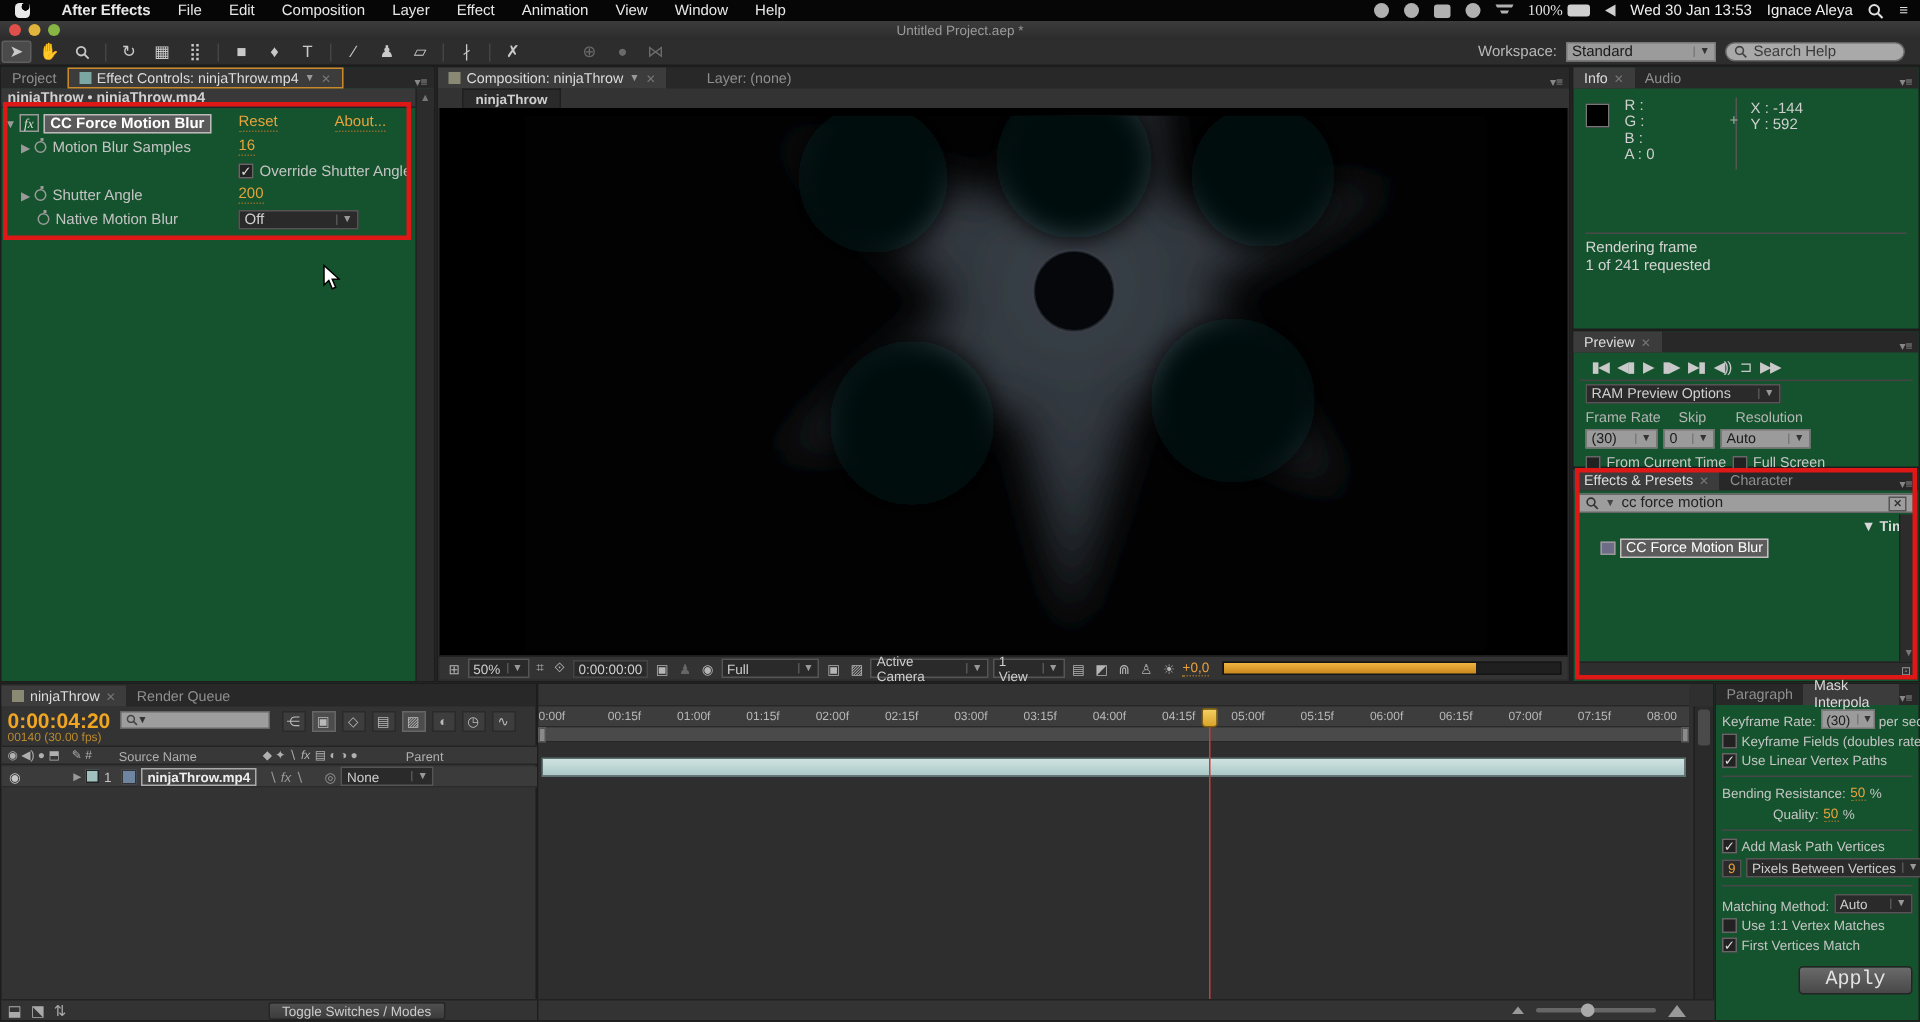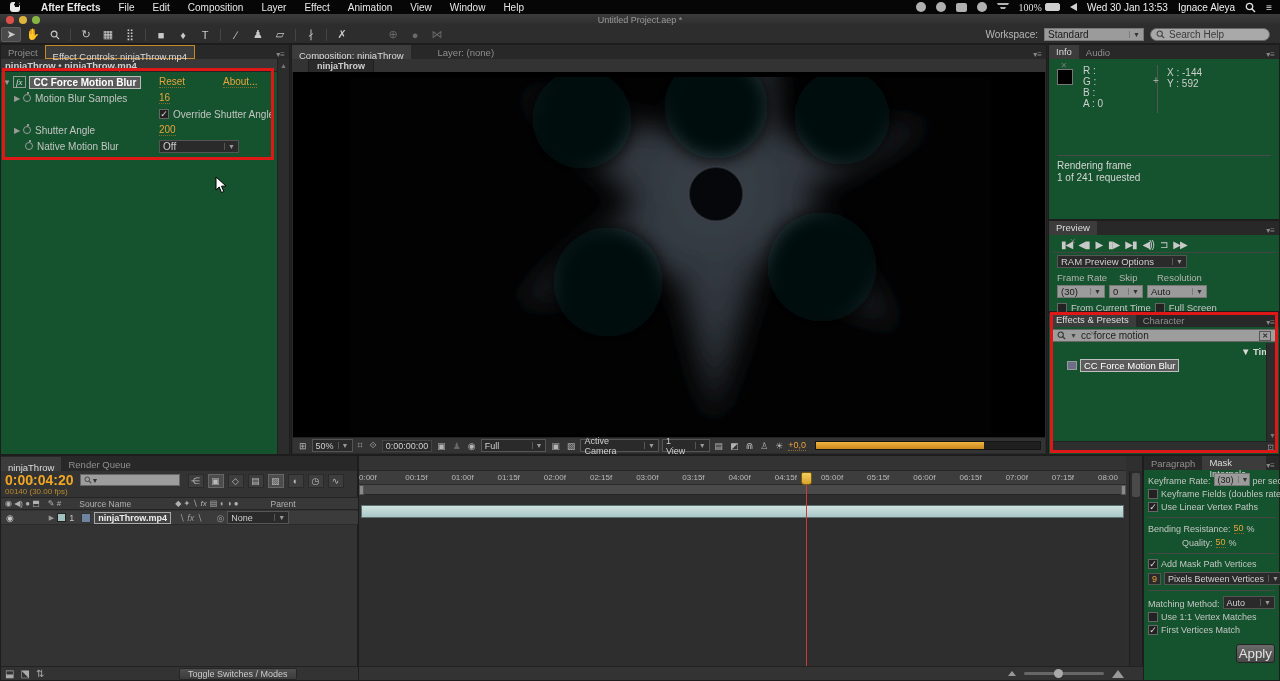--- a/index.html
+++ b/index.html
@@ -49,21 +49,21 @@
   .dd .arr { color:#999; font-size:7px; border-left:1px solid #555; padding-left:3px; }
   .dd.lite { background:#9b9b9b; color:#1a1a1a; border-color:#777; }
   .dd.lite .arr { color:#333; border-left-color:#7a7a7a; }
   .searchbox { background:#a9a9a9; border:1px solid #666; border-radius:7px; height:13px; width:120px;
     display:flex; align-items:center; padding:0 5px; gap:4px; color:#3a3a3a; }
 
   
   .panel { position:absolute; background:#14532d; border:1px solid #1d1d1d; }
   .tabbar { height:14px; background:#282828; display:flex; align-items:flex-end; font-size:9.5px; }
   .tab { padding:1px 7px; color:#8f8f8f; display:flex; align-items:center; gap:4px; height:14px; }
-  .tab.active { background:#3c3c3c; color:#dcdcdc;flex-direction:column; }
+  .tab.active { background:#3c3c3c; color:#dcdcdc; }
   .tab .x { color:#777; font-size:8px; }
   .pmenu { margin-left:auto; color:#888; font-size:8px; padding-right:4px; }
   .chk { width:10px; height:10px; background:#222; border:1px solid #666; display:inline-flex;
     align-items:center; justify-content:center; color:#ddd; font-size:9px; flex:none; }
   .chk.off { color:transparent; }
   .ovalu { color:#e8a33d; border-bottom:1px dotted #8a6a2a; }
 
   
   .ec-panel { left:0; top:44px; width:290px; height:411px; }
   .ec-bread { height:13px; background:#383838; border-bottom:1px solid #242424; color:#d0d0d0;
@@ -169,21 +169,21 @@
   .nav-knob { position:absolute; left:30px; top:-3px; width:9px; height:9px; border-radius:50%; background:#aaa; }
 
   
   .mask-panel { left:1143px; top:455px; width:137px; height:226px; font-size:9px; }
   .mk-body { padding:3px 4px; display:flex; flex-direction:column; gap:3px; }
   .mk-row { display:flex; align-items:flex-end; gap:3px; flex-wrap:nowrap; white-space:nowrap; }
   .mk-lbl { color:#c5c5c5; }
   .mk-div { height:1px; background:#474747; margin:2px 0; }
   .numbox { background:#2a2a2a; border:1px solid #555; padding:0 3px; }
   .apply-btn { align-self:flex-end; background:linear-gradient(#6a6a6a,#484848); border:1px solid #242424;
-    border-radius:3px; color:#e2e2e2; padding:1px 2px; margin-top:6px; }
+    border-radius:3px; color:#e2e2e2; padding:1px 17px; margin-top:6px;font-family:Liberation Mono, monospace; }
 
   .cursor { position:absolute; left:215px; top:176px; z-index:60; }
 </style>
 </head>
 <body>
 
 <div class="screen">
 
   <div class="menubar">
     <span class="mb-apple"></span>

